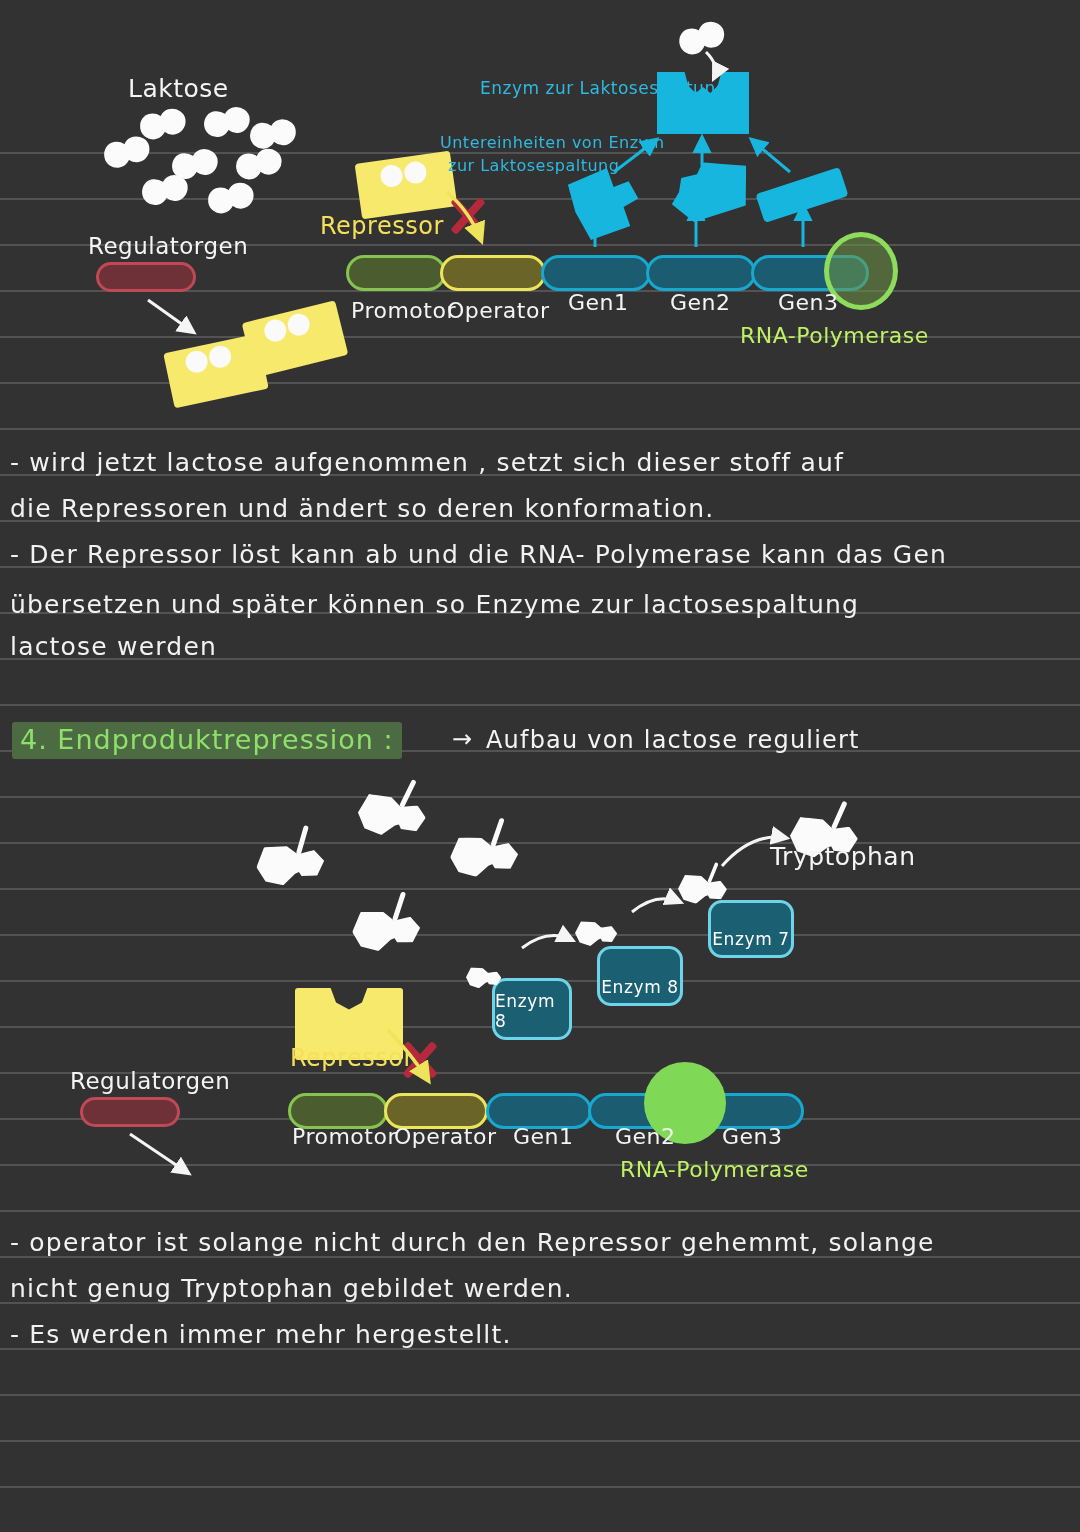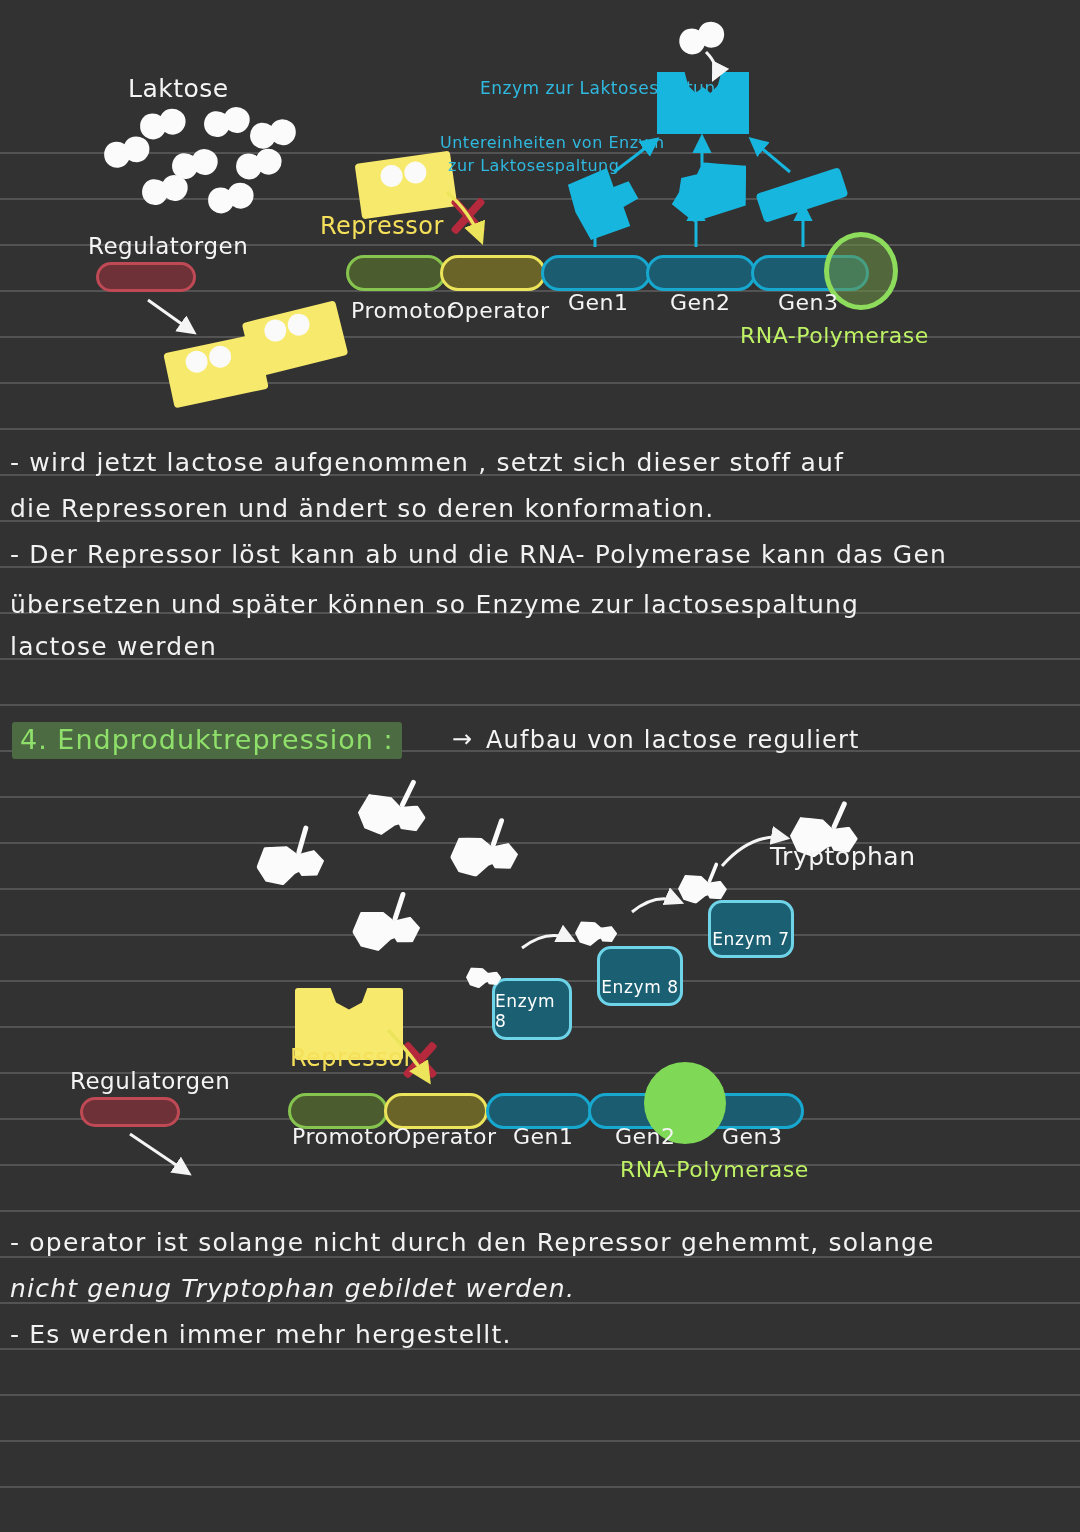--- a/index.html
+++ b/index.html
@@ -342,21 +342,21 @@
     <div class="hw white" style="left:292px;top:1124px;font-size:22px;">Promotor</div>
     <div class="hw white" style="left:394px;top:1124px;font-size:22px;">Operator</div>
     <div class="hw white" style="left:513px;top:1124px;font-size:22px;">Gen1</div>
     <div class="hw white" style="left:615px;top:1124px;font-size:22px;">Gen2</div>
     <div class="hw white" style="left:722px;top:1124px;font-size:22px;">Gen3</div>
     <div class="hw green" style="left:620px;top:1157px;font-size:22px;">RNA-Polymerase</div>
   </div>
 
   <div>
     <div class="hw note" style="left:10px;top:1228px;">- operator ist solange nicht durch den Repressor gehemmt, solange</div>
-    <div class="hw note" style="left:10px;top:1274px;font-style:italic;">nicht genug Tryptophan gebildet werden.</div>
+    <div class="hw note" style="left:10px;top:1274px;">nicht genug Tryptophan gebildet werden.</div>
     <div class="hw note" style="left:10px;top:1320px;">- Es werden immer mehr hergestellt.</div>
   </div>
 </div>
 
 <svg id="arrows" viewBox="0 0 1080 1532">
   <defs>
     <marker id="aw" markerWidth="7" markerHeight="7" refX="5" refY="3.2" orient="auto">
       <path d="M0,0 L6.5,3.2 L0,6.4 z" fill="#f5f5f5"></path>
     </marker>
     <marker id="ac" markerWidth="7" markerHeight="7" refX="5" refY="3.2" orient="auto">

